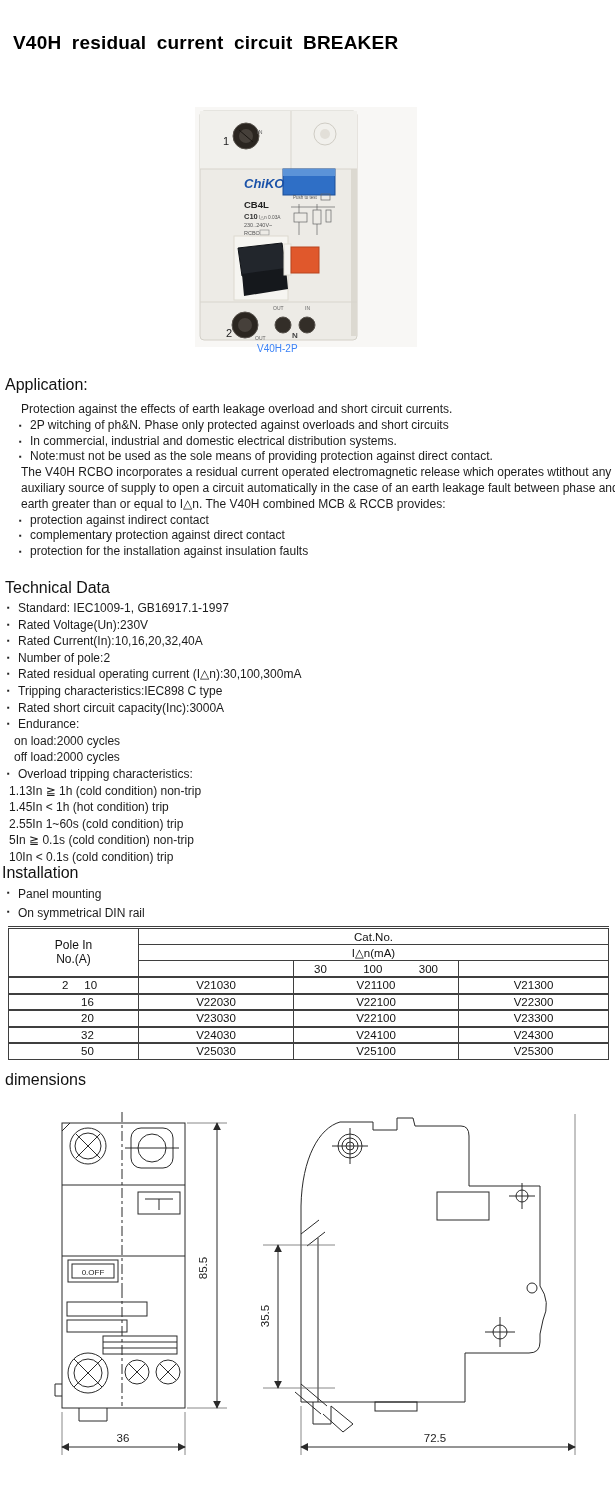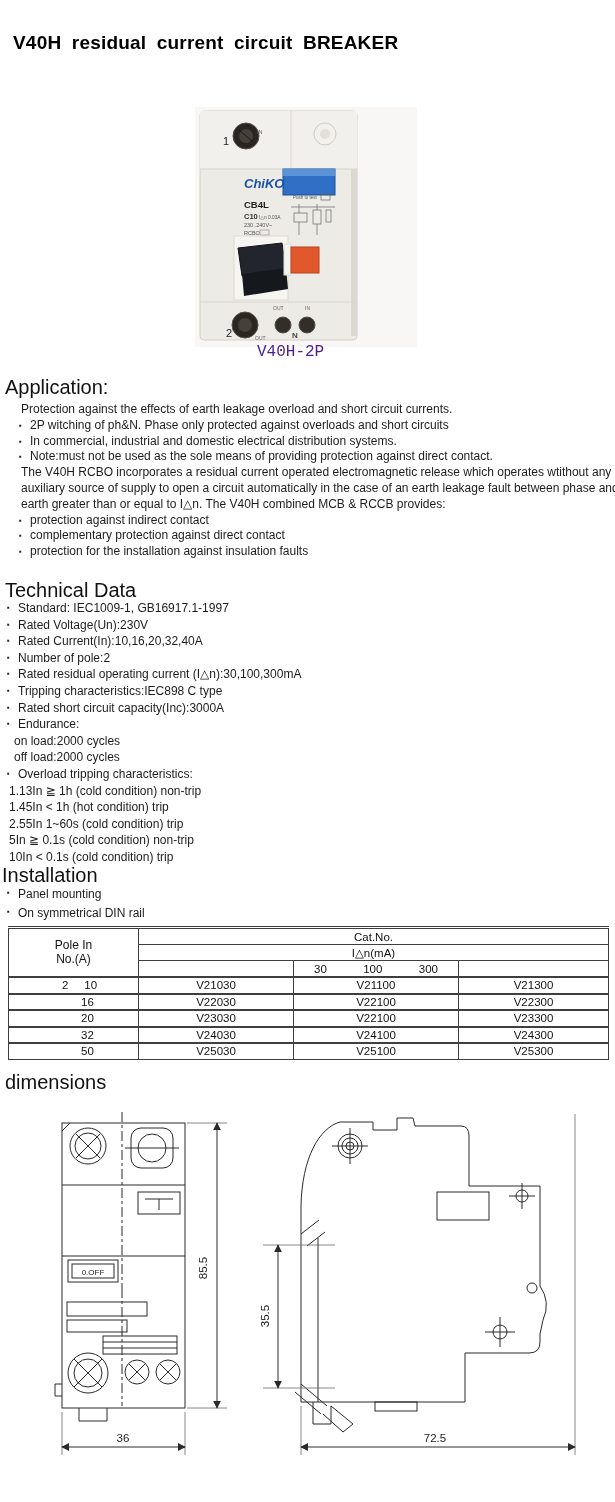--- a/index.html
+++ b/index.html
@@ -2,30 +2,30 @@
 <html><head>
 <meta charset="utf-8">
 <style>
   html,body{margin:0;padding:0;}
   body{
     width:615px;height:1502px;position:relative;background:#ffffff;
     font-family:"Liberation Sans",sans-serif;color:#1a1a1a;overflow:hidden;
   }
   .abs{position:absolute;}
   #title{left:13px;top:32px;font-size:19px;font-weight:bold;color:#000;word-spacing:5px;letter-spacing:.2px;}
-  .sec-head{font-size:20px;color:#111;}
+  .sec-head{font-size:16px;color:#111;}
   .body-text{font-size:12px;line-height:15.8px;color:#1c1c1c;width:606px;}
   .bl{padding-left:13px;position:relative;}
   .bl::before{content:"▪";position:absolute;left:2px;top:0;font-size:8px;line-height:15.8px;color:#222;}
   .ind{padding-left:4px;}
   .ti{line-height:16.6px;}
   .ti2{line-height:18.5px;}
   
   #photo{left:195px;top:107px;width:222px;height:240px;}
-  #caption{left:257px;top:343px;font-size:16px;color:#4c1d95;font-family:Liberation Mono, monospace;}
+  #caption{left:257px;top:343px;font-size:10px;color:#3b82f6;}
   
   #cat-table{left:8px;top:926px;}
   table{border-collapse:collapse;table-layout:fixed;width:600px;font-size:11.5px;}
   td{border:1px solid #3f3f3f;text-align:center;padding:0;height:15px;color:#111;vertical-align:middle;}
   tr.data td{border-top:2px solid #3f3f3f;height:14.5px;}
   td.polecell{line-height:13.5px;font-size:12px;}
   .subs{display:flex;justify-content:space-between;padding:0 20px;gap:13px;}
   .ctwo{display:flex;justify-content:center;gap:16px;padding-left:12px;}
   #dim-head{left:5px;top:1071px;}
   #drawings{left:35px;top:1106px;}

